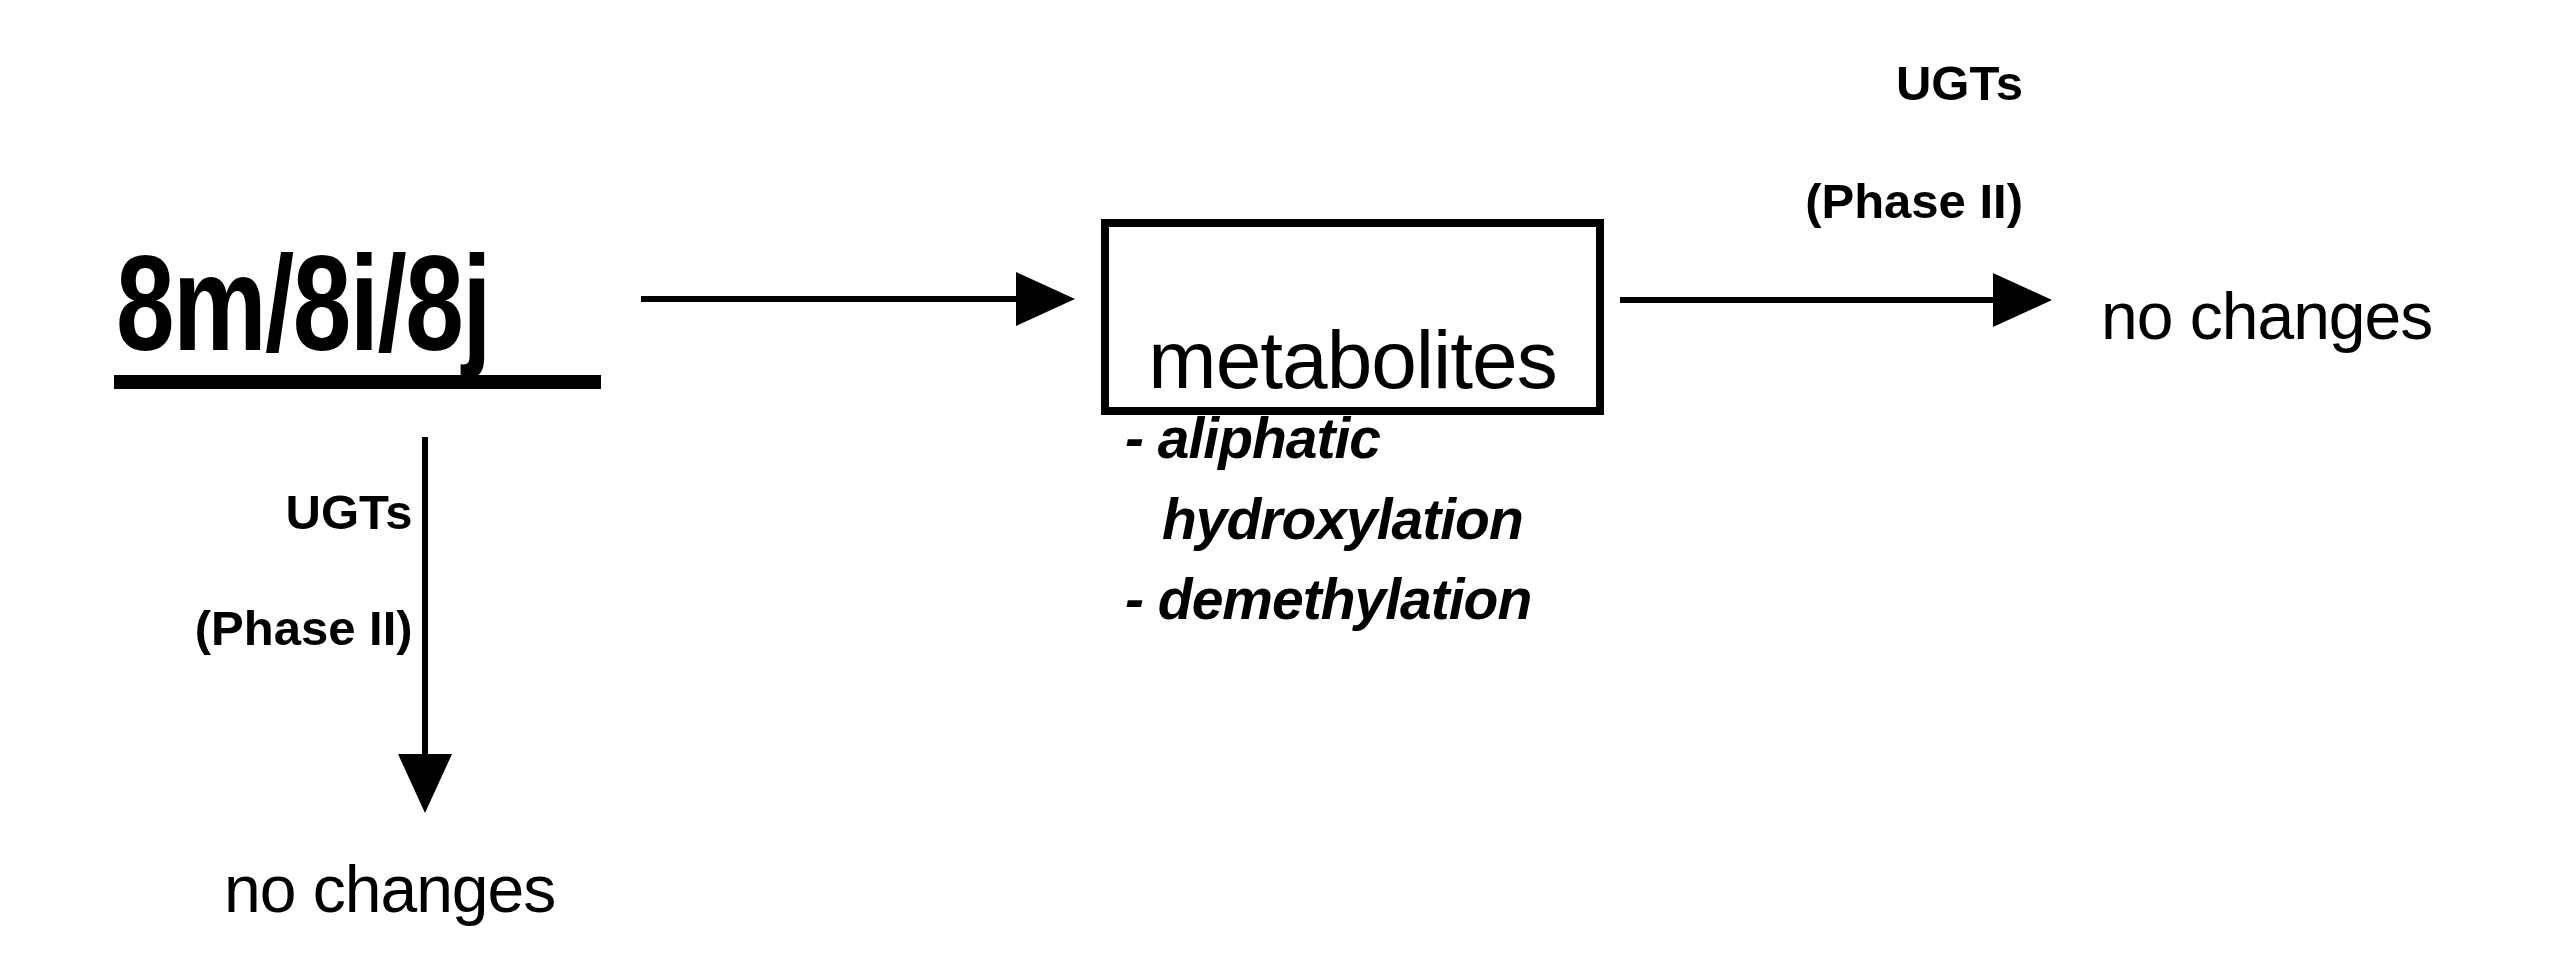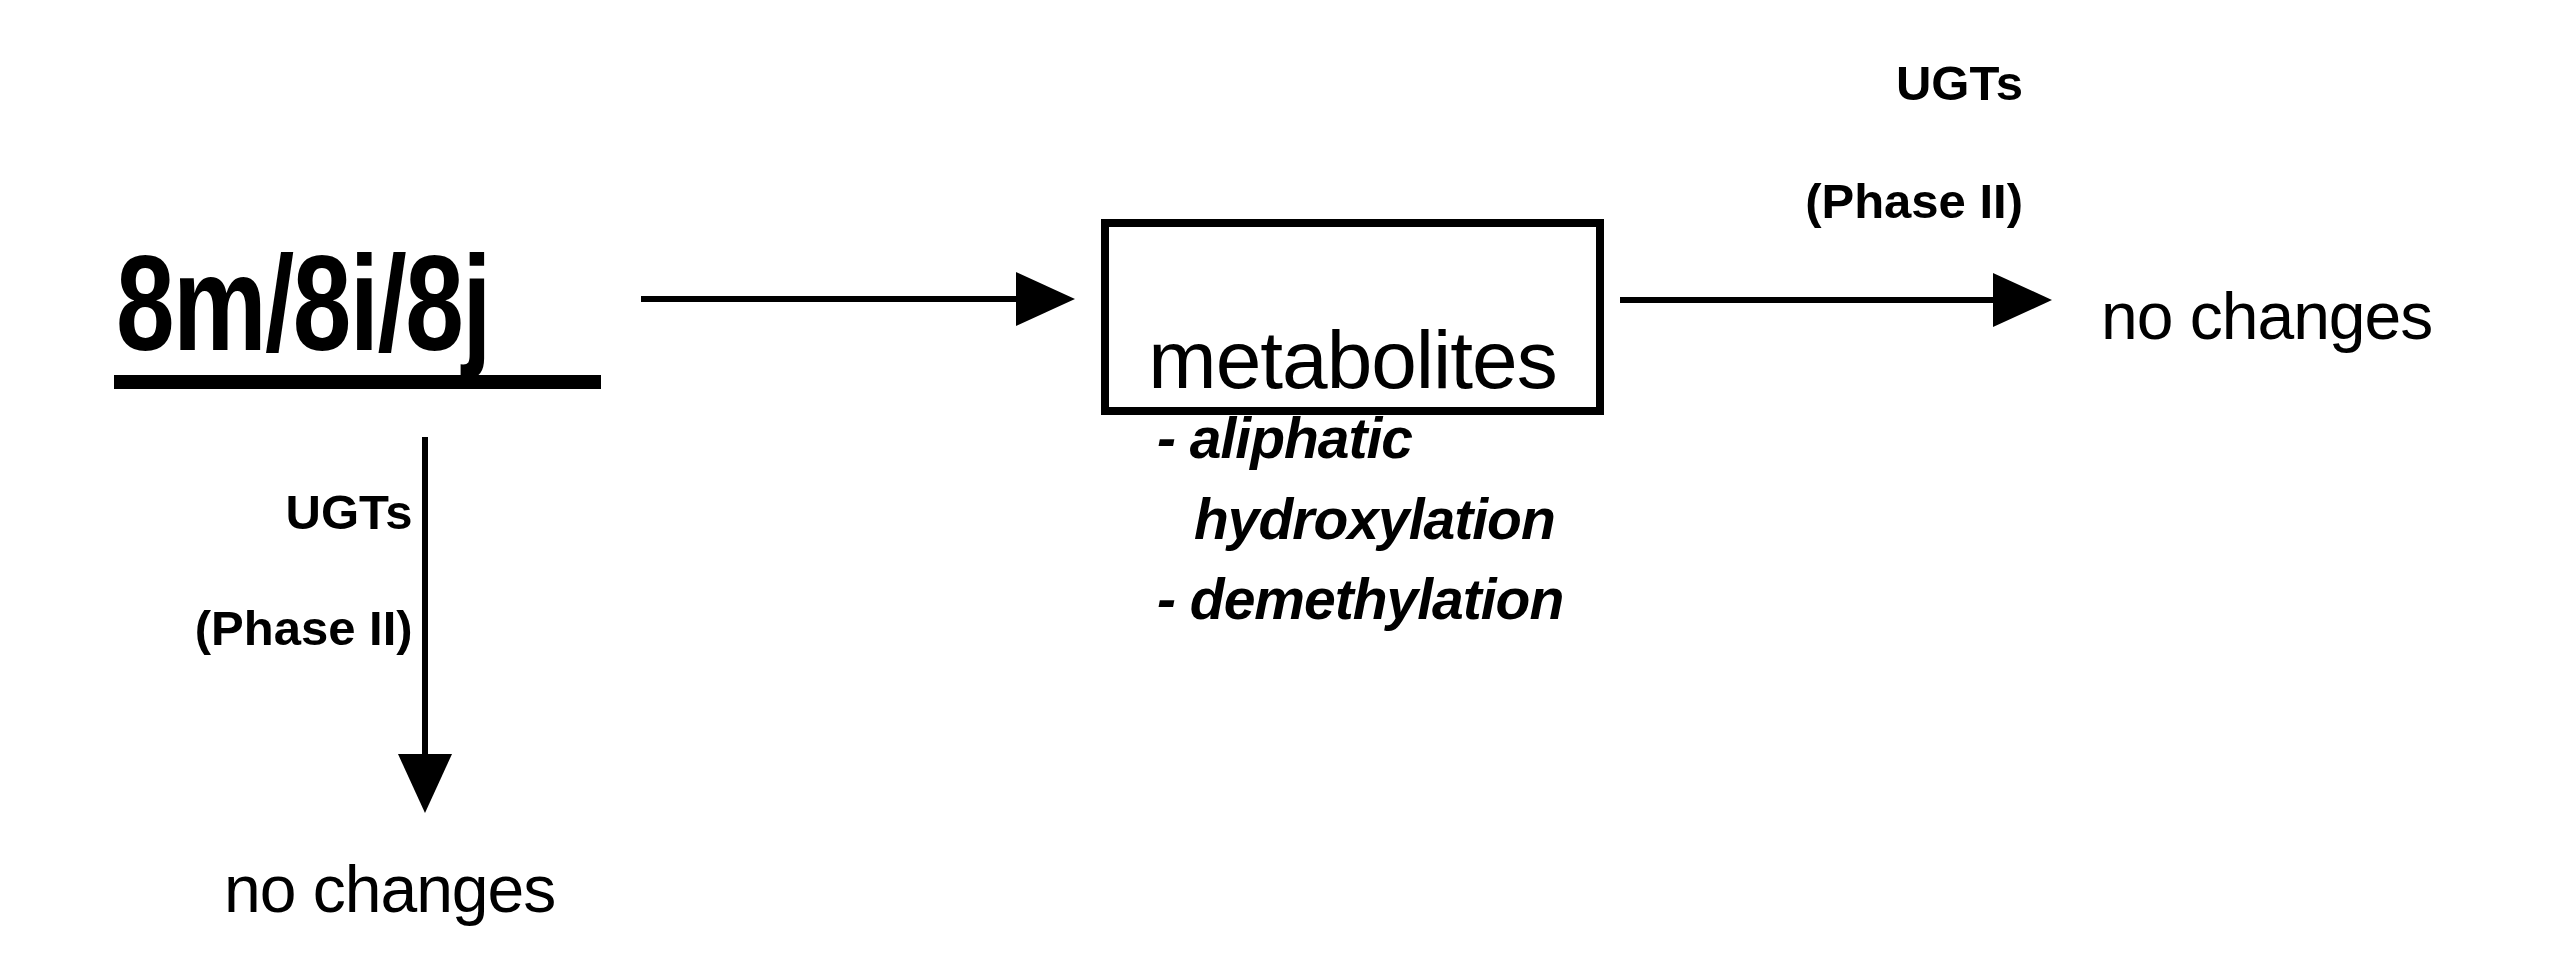--- a/index.html
+++ b/index.html
@@ -51,21 +51,21 @@
     border: 8.8px solid #000000; box-sizing: border-box;
     display: flex; align-items: flex-end; justify-content: center; margin-top: 24px;
   }
   .meta-box-label {
     font-size: 82px; font-weight: 400; letter-spacing: -1px; white-space: nowrap;
   }
 
   
   .note {
     font-size: 57px; font-style: italic; font-weight: 600;
-    line-height: 1; white-space: nowrap; letter-spacing: -1px; margin-left: 32px;
+    line-height: 1; white-space: nowrap; letter-spacing: -1px;
   }
   .note-0 { left: 1125px; top: 410px; }
   .note-1 { left: 1162px; top: 491px; }
   .note-2 { left: 1125px; top: 571px; }
   .note-3 { left: 1125px; top: 652px; }
 
   
   .shaft-h { height: 5.9px; background: #000000; }
   .shaft-v { width: 5.9px;  background: #000000; }
   .arrow1-shaft { left: 641px;  top: 296px; width: 375px; }

